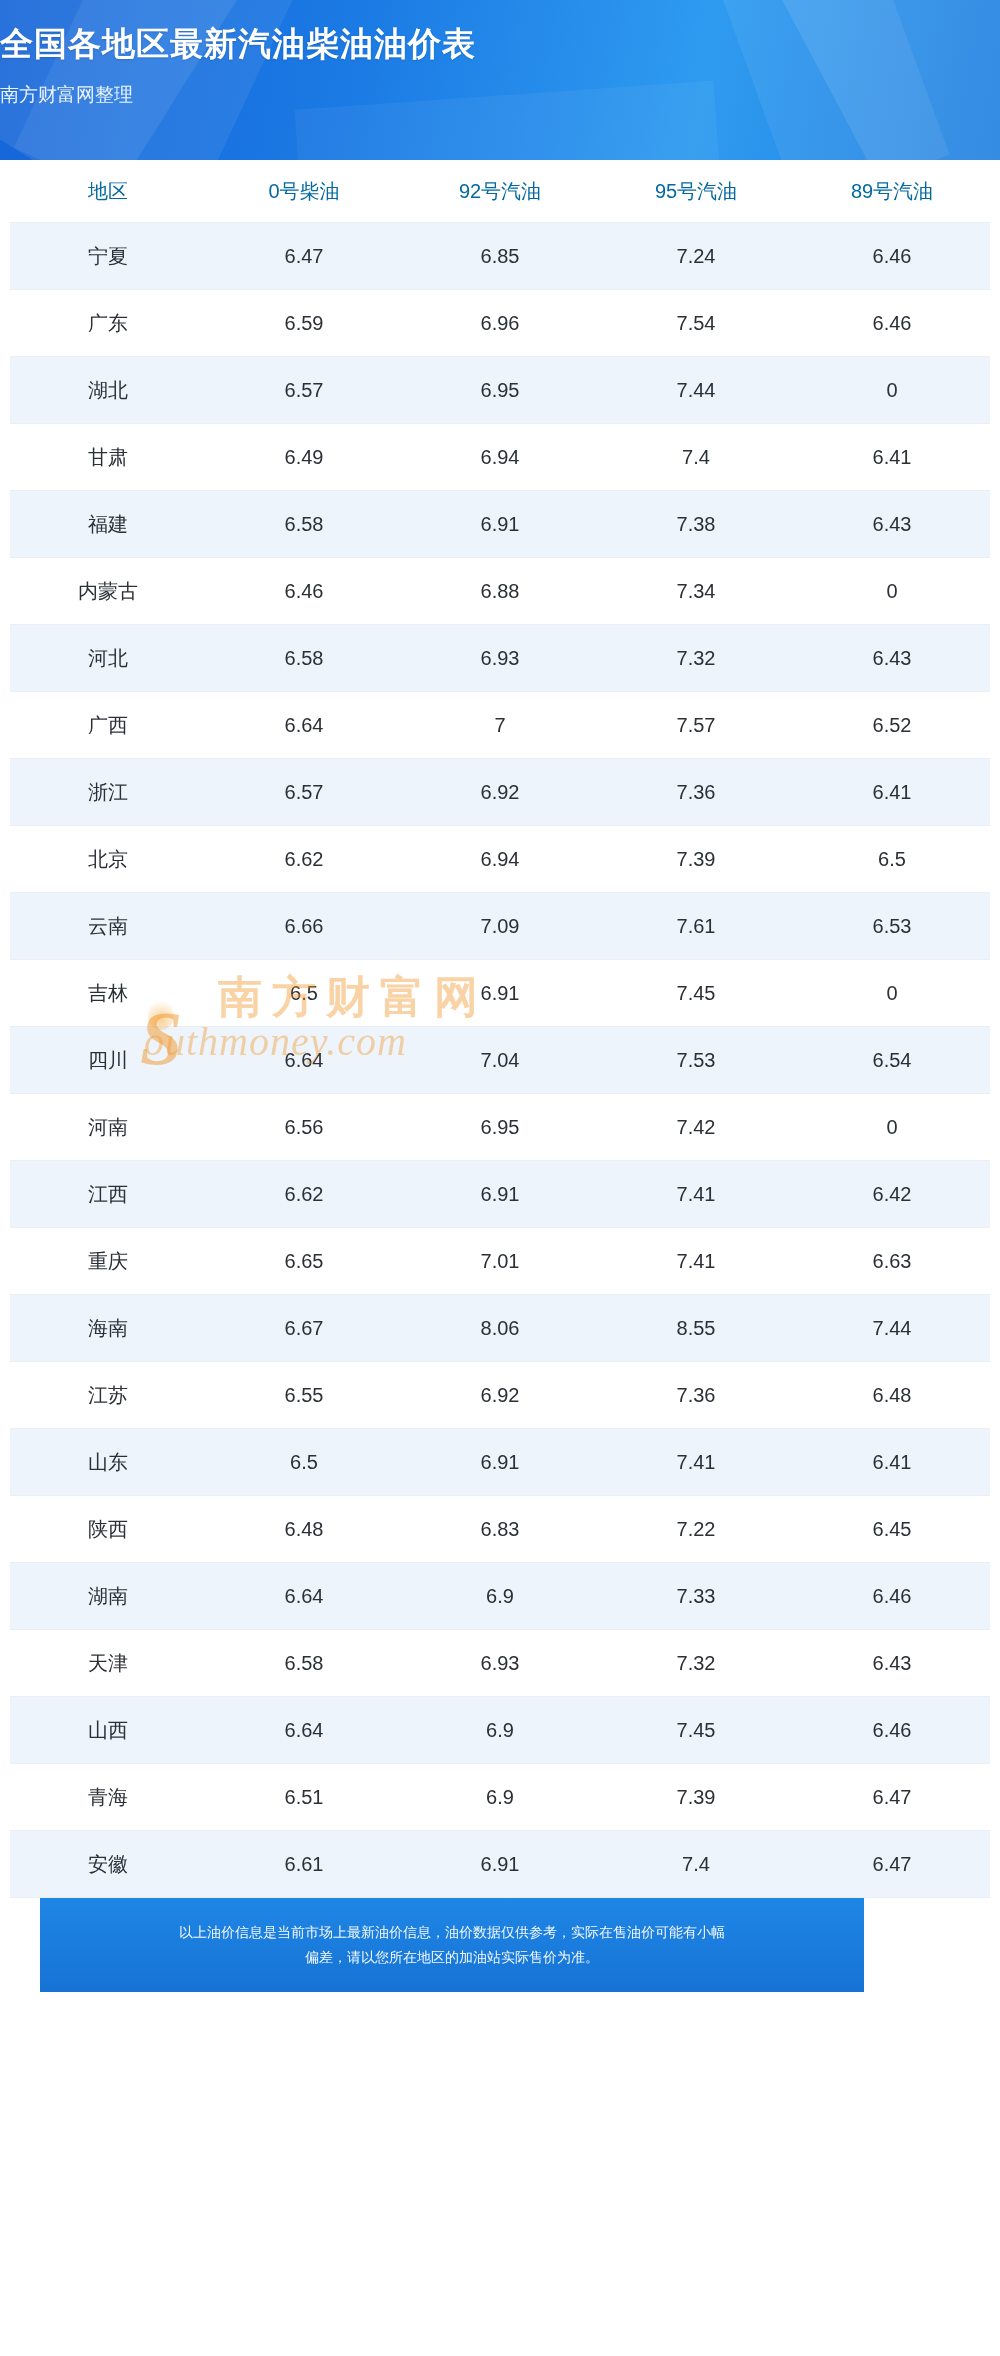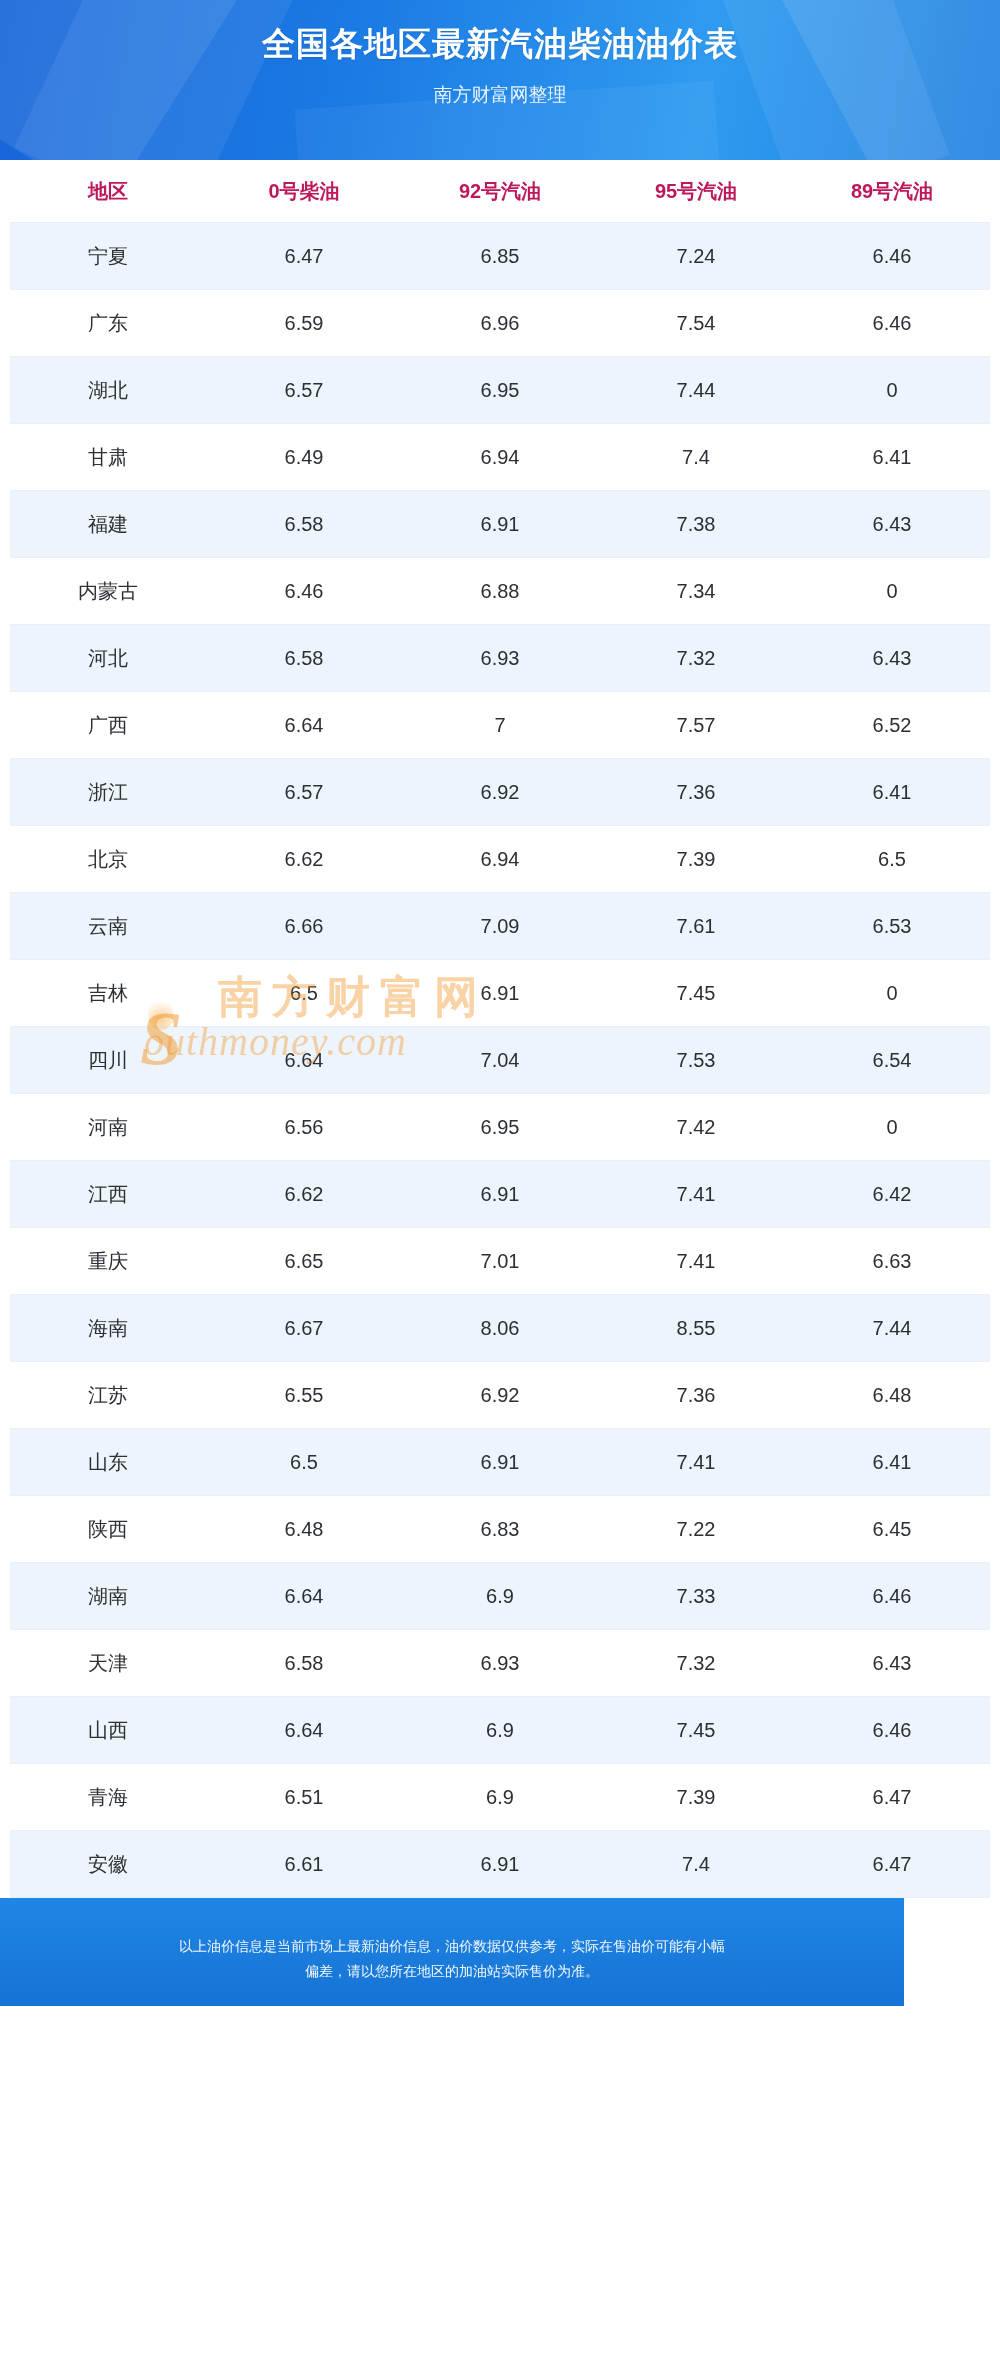--- a/index.html
+++ b/index.html
@@ -54,21 +54,20 @@
   }
   .header .s5 {
     width: 420px; height: 170px;
     left: 300px; top: 95px;
     transform: rotate(-4deg);
     background: rgba(255,255,255,0.05);
   }
   .header-inner {
     position: relative;
     z-index: 3;
-    text-align: center;
   }
   .title {
     margin: 0;
     padding-top: 22px;
     font-size: 33px;
     line-height: 44px;
     font-weight: bold;
     color: #ffffff;
     letter-spacing: 1px;
     text-shadow: 0 1px 2px rgba(0,0,0,0.15);
@@ -93,22 +92,22 @@
     border-collapse: collapse;
     table-layout: fixed;
     position: relative;
     z-index: 2;
   }
   table.price-table col.c-region { width: 196px; }
   table.price-table col.c-val { width: 196px; }
   table.price-table th {
     height: 60px;
     font-size: 20px;
-    font-weight: bold;
-    color: #be185d;
+    font-weight: normal;
+    color: #0369a1;
     text-align: center;
     background: #ffffff;
     border-bottom: 1px solid #e9eef5;
   }
   table.price-table td {
     height: 64px;
     font-size: 20px;
     color: #2b2f36;
     text-align: center;
     border-bottom: 1px solid #eaeff6;
@@ -170,23 +169,24 @@
     width: 26px;
     height: 34px;
     background: radial-gradient(circle at 50% 70%, rgba(245,170,60,0.55), rgba(245,170,60,0) 70%);
     border-radius: 50% 50% 50% 50% / 60% 60% 40% 40%;
   }
   
   .footer {
     background: #1c7fe0;
     background: linear-gradient(180deg, #1f86e5 0%, #1673d4 100%);
     color: #ffffff;
-    padding: 36px 60px 22px 60px;
+    padding: 22px 60px 22px 60px;
     box-sizing: border-box;
-    width: 904px;
+    width: 824px;
+    margin-left: 40px;
   }
   .footer p {
     margin: 0;
     font-size: 14px;
     line-height: 25px;
     text-align: center;
     color: #f2f8ff;
   }
 </style>
 </head>

